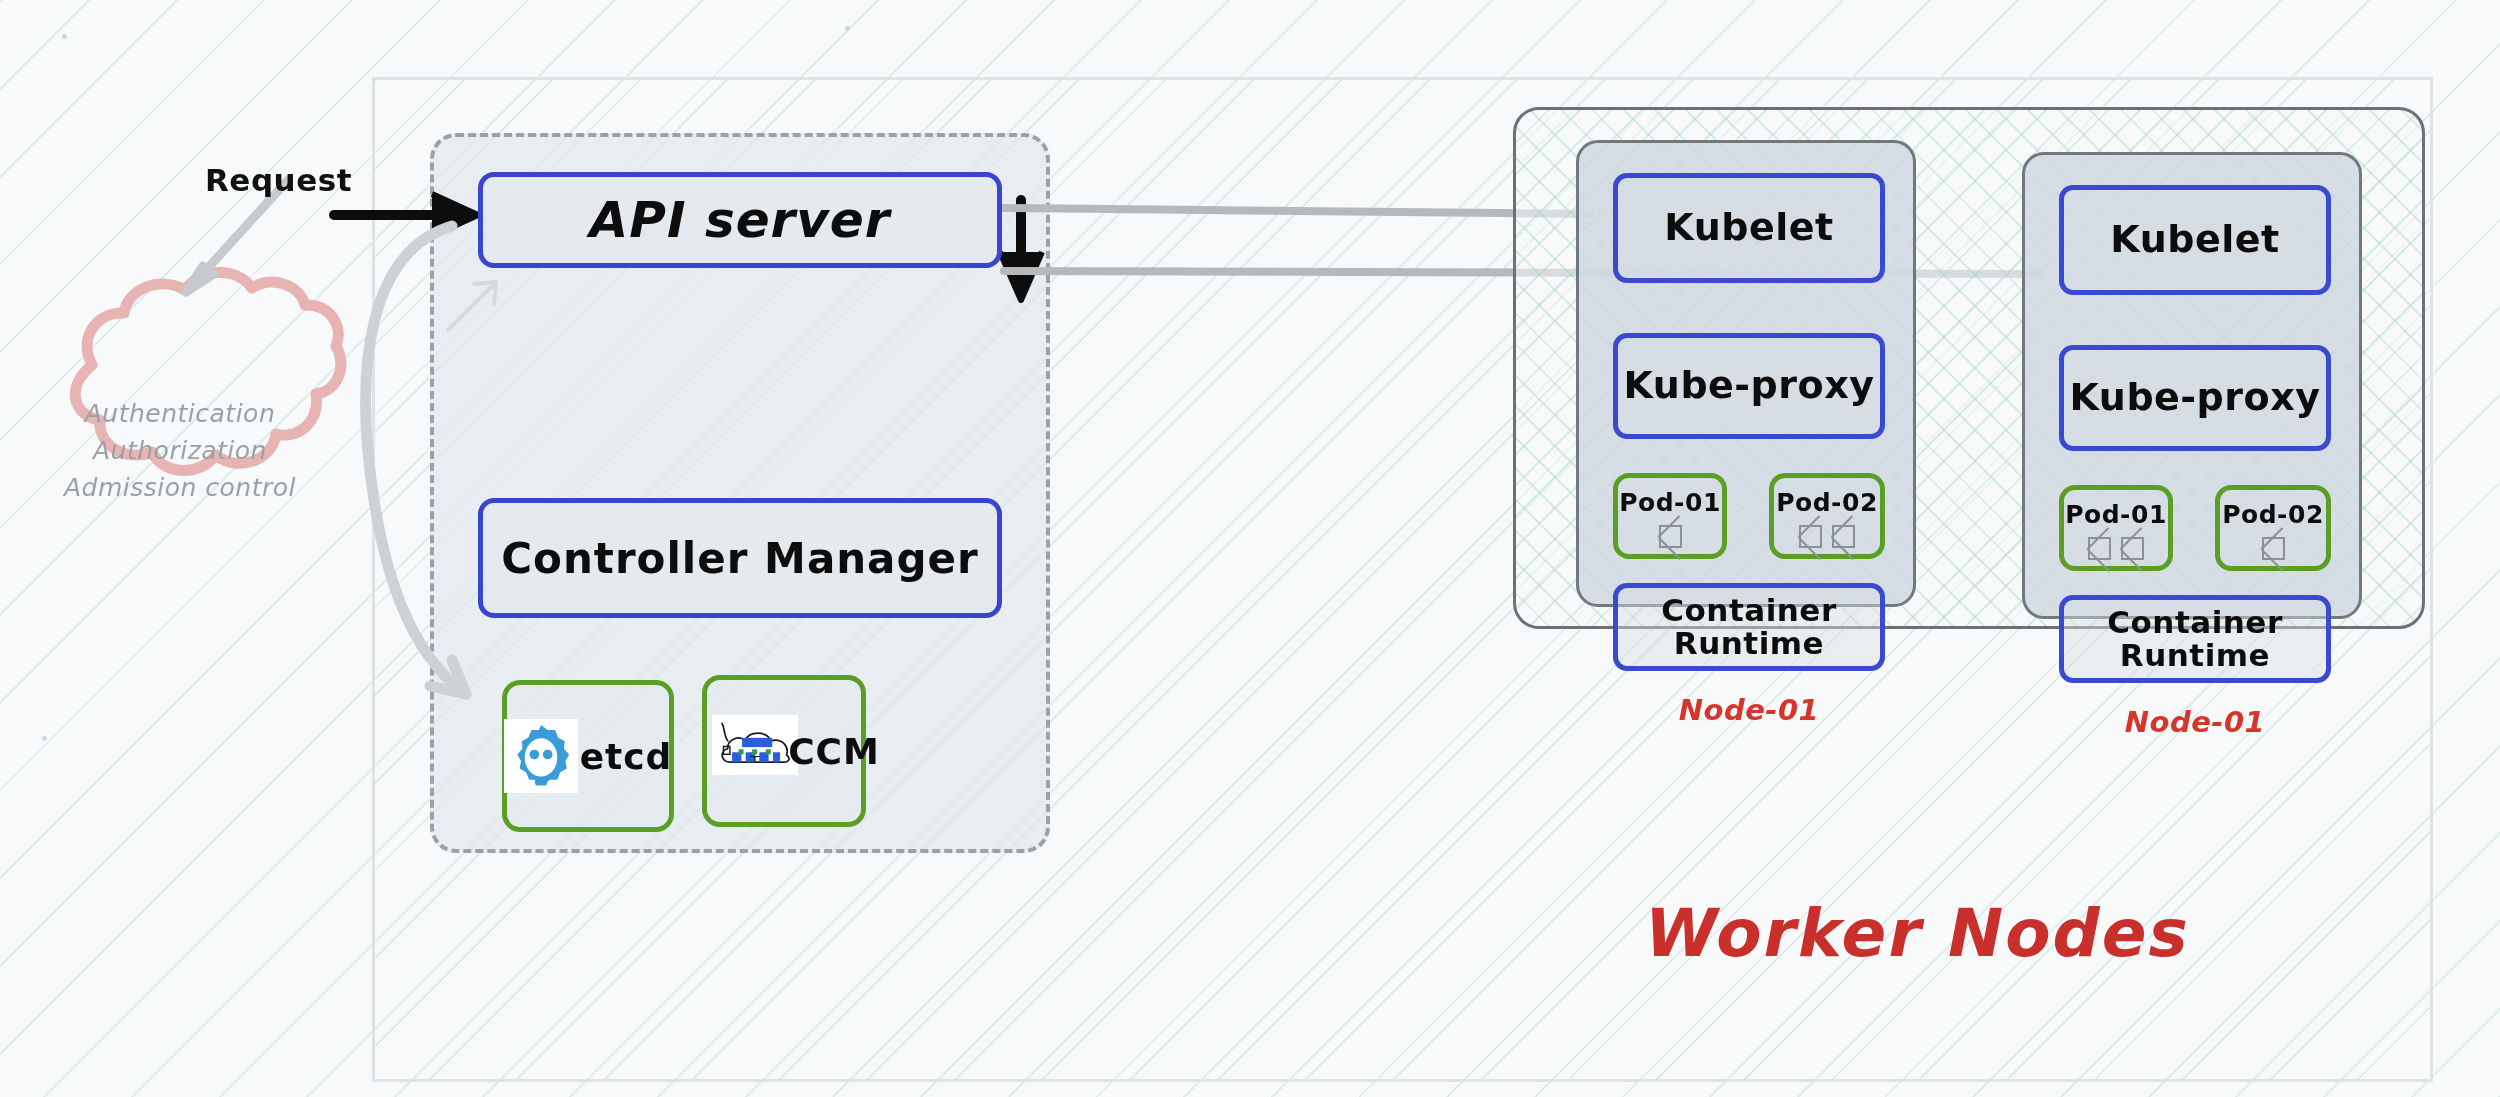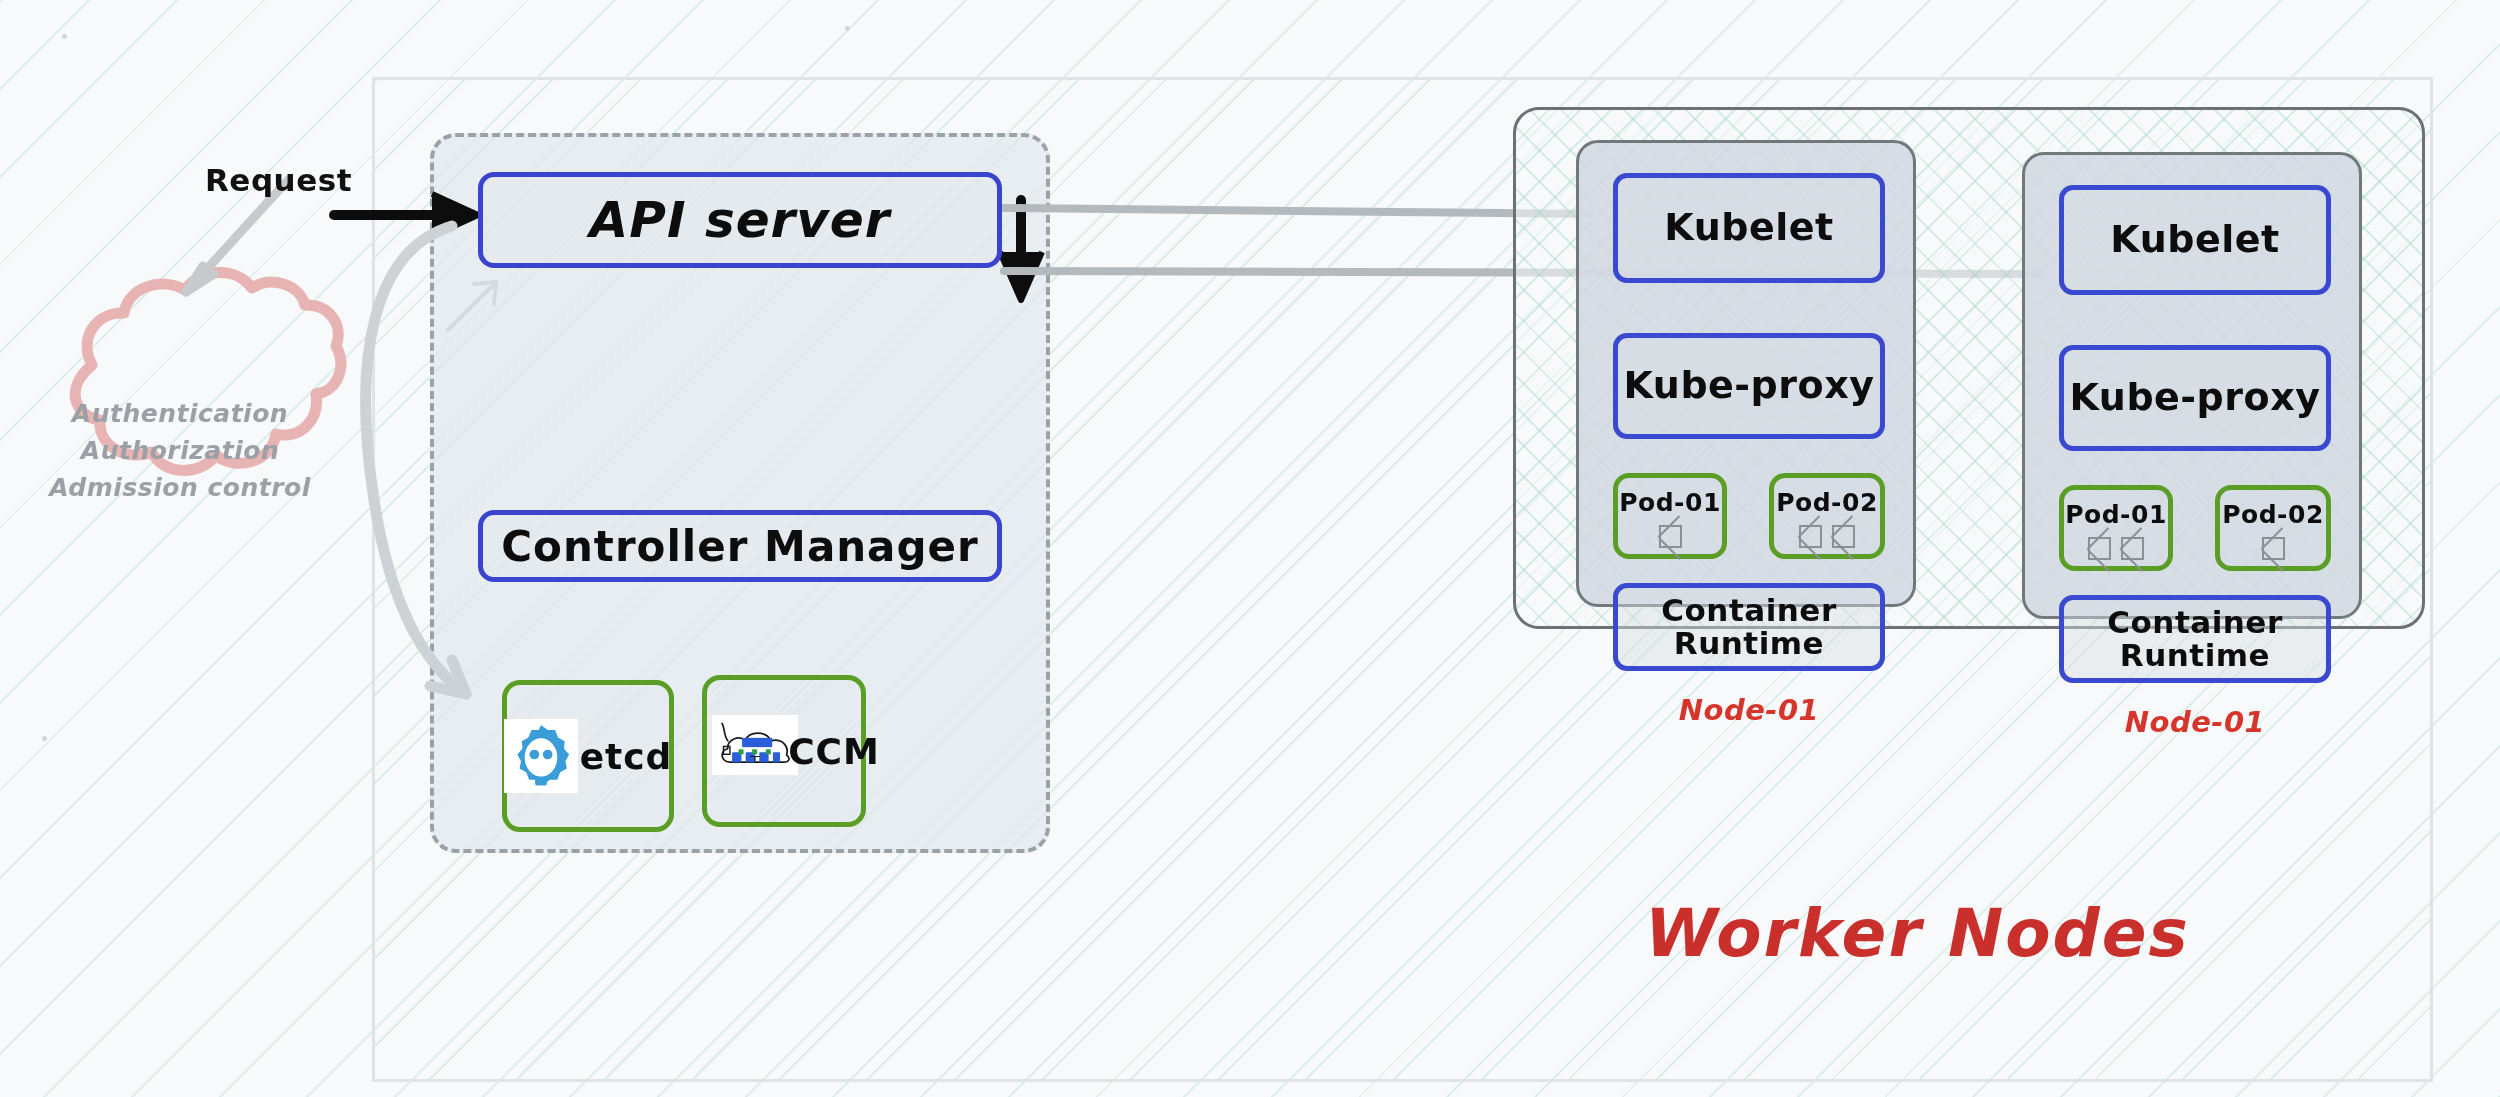--- a/index.html
+++ b/index.html
@@ -77,21 +77,21 @@
     font-weight: 700;
     color: #0d0d0d;
     font-family: "DejaVu Sans", sans-serif;
     letter-spacing: 1px;
   }
 
   #api-server-box { left: 478px; top: 172px; width: 524px; height: 96px; }
   #api-server-box .label { font-size: 50px; font-style: italic; }
   #scheduler-box { left: 478px; top: 330px; width: 522px; height: 96px; }
   #scheduler-box .label { font-size: 48px; }
-  #controller-manager-box { left: 478px; top: 510px; width: 524px; height: 72px; }
+  #controller-manager-box { left: 478px; top: 498px; width: 524px; height: 120px; }
   #controller-manager-box .label { font-size: 42px; }
 
   
   .green-box {
     position: absolute;
     border: 5px solid #5a9e25;
     border-radius: 18px;
     background: rgba(226, 232, 237, 0.35);
     box-sizing: border-box;
     display: flex;
@@ -239,21 +239,21 @@
 
   
   #cloud-text {
     position: absolute;
     left: 30px;
     top: 395px;
     width: 300px;
     text-align: center;
     color: #9aa0a5;
     font-size: 25px;
-    font-weight: 700;
+    font-weight: 400;
     font-style: italic;
     line-height: 1.48;
     letter-spacing: 0.5px;
   }
 
   svg.overlay {
     position: absolute;
     left: 0; top: 0;
     width: 2500px; height: 1097px;
     pointer-events: none;

